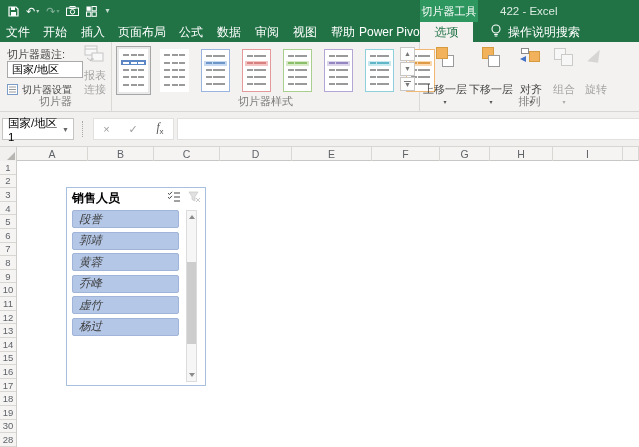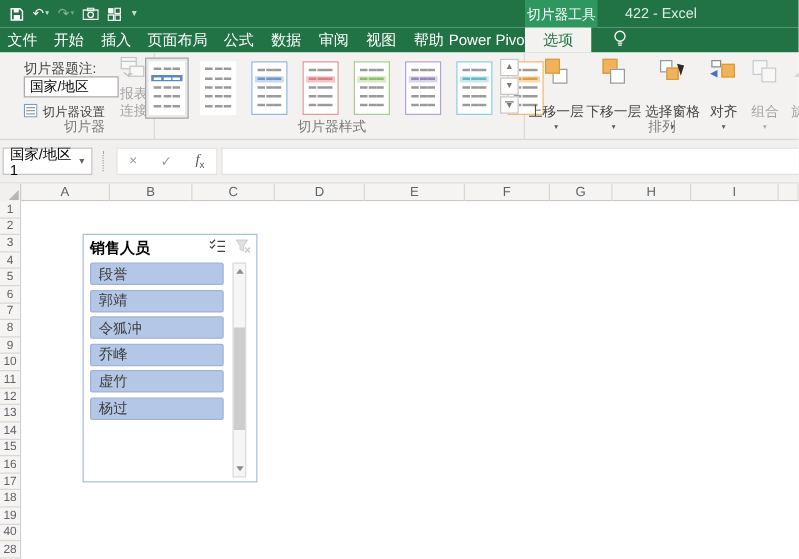--- a/index.html
+++ b/index.html
@@ -19,21 +19,21 @@
   
   .tabrow { position:absolute; left:0; top:22px; width:639px; height:20px; background:#217346; }
   .tab { position:absolute; top:0; height:20px; display:flex; align-items:center; justify-content:center; color:#fff; font-size:12px; cursor:default; white-space:nowrap; }
   .tab.active { background:#f3f2f1; color:#217346; }
   .tellme { position:absolute; left:490px; top:0; height:20px; display:flex; align-items:center; gap:6px; color:#fff; font-size:12px; white-space:nowrap; }
 
   
   .ribbon { position:absolute; left:0; top:42px; width:639px; height:70px; background:#f3f2f1; border-bottom:1px solid #d8d6d3; }
   .rgroup { position:absolute; top:0; height:69px; border-right:1px solid #dbd9d6; }
   .rgroup .glabel { position:absolute; bottom:2px; left:0; right:0; text-align:center; font-size:11px; color:#7a7a78; white-space:nowrap; }
-  .g-slicer { left:12px; width:112px;text-decoration:underline; }
+  .g-slicer { left:0; width:112px;text-decoration:underline; }
   .cap-label { position:absolute; left:7px; top:5px; font-size:11px; color:#444; white-space:nowrap; }
   .cap-input { position:absolute; left:7px; top:19px; width:76px; height:17px; border:1px solid #a9a9a9; background:#fff; font-size:11px; padding:0 4px; font-family:inherit; }
   .btn-settings { position:absolute; left:7px; top:41px; display:flex; align-items:center; gap:4px; font-size:10px; color:#444; white-space:nowrap; }
   .btn-report { position:absolute; left:84px; top:3px; width:26px; text-align:left; opacity:.5; }
   .btn-report .txt { font-size:11px; color:#555; line-height:1.25; margin-top:3px; }
 
   .g-styles { left:112px; width:308px; }
   .gallery { position:absolute; left:4px; top:4px; height:48px; display:flex; align-items:center; gap:6px; }
   .thumb-wrap { padding:2px; border:1px solid transparent; }
   .thumb-wrap.selected { border:1px solid #a6a6a6; background:#e9e9e9; }
@@ -85,21 +85,21 @@
   .ch { height:14px; border-right:1px solid #d9d7d4; display:flex; align-items:center; justify-content:center; font-size:10.5px; color:#5f6368; }
   .rowheads { position:absolute; left:0; top:14px; width:17px; bottom:0; background:#f5f4f3; border-right:1px solid #cfcdca; display:flex; flex-direction:column; }
   .rh { height:13.62px; flex:0 0 13.62px; border-bottom:1px solid #d9d7d4; font-size:9.5px; color:#5f6368; display:flex; align-items:center; justify-content:center; }
   .canvas { position:absolute; left:17px; top:14px; right:0; bottom:0; background:#fff; }
 
   
   .slicer { position:absolute; left:49px; top:26px; width:140px; height:199px; background:#fff; border:1px solid #a9bfdf; }
   .sl-head { height:20px; display:flex; align-items:center; padding:0 5px; }
   .sl-title { font-weight:bold; font-size:12px; color:#000; }
   .sl-icons { margin-left:auto; display:flex; align-items:center; gap:7px; }
-  .sl-items { position:absolute; left:5px; top:22px; width:107px; }
+  .sl-items { position:absolute; left:5px; top:22px; width:107px;font-style:italic; }
   .slicer-item { height:18px; margin-bottom:3.6px; background:#b4c7e7; border:1px solid #9fb4d8; border-radius:2px; display:flex; align-items:center; padding-left:6px; font-size:11.5px; color:#3b3b3b; }
   .sl-scroll { position:absolute; right:8px; top:22px; width:11px; height:172px; background:#f6f6f6; border:1px solid #dcdcdc; }
   .sl-sbtn { position:absolute; left:0; width:9px; height:12px; display:flex; align-items:center; justify-content:center; }
   .sl-sbtn.up { top:0; } .sl-sbtn.down { bottom:0; }
   .tri-up { width:0;height:0;border-left:3px solid transparent;border-right:3px solid transparent;border-bottom:4px solid #8c8c8c; }
   .tri-dn { width:0;height:0;border-left:3px solid transparent;border-right:3px solid transparent;border-top:4px solid #8c8c8c; }
   .sl-thumb { position:absolute; left:0; width:9px; top:30%; height:48%; background:#cdcdcd; }
 </style>
 </head>
 <body>
@@ -153,20 +153,21 @@
       <div class="tab active" style="left: 420px; width: 53px;">选项</div>
     </div>
   <div class="tellme">
     <span>
       <svg width="12" height="14" viewBox="0 0 12 14">
           <circle cx="6" cy="5" r="4" fill="none" stroke="#fff" stroke-width="1.1"></circle>
           <line x1="4.2" y1="10.5" x2="7.8" y2="10.5" stroke="#fff"></line>
           <line x1="4.6" y1="12" x2="7.4" y2="12" stroke="#fff"></line>
         </svg>
     </span>
+    <span>操作说明搜索</span>
   </div>
 </div>
 
 <div class="ribbon">
 
   <div class="rgroup g-slicer">
     <div class="cap-label">切片器题注:</div>
     <input class="cap-input" value="国家/地区" style="">
     <div class="btn-settings">
       <span>
@@ -442,29 +443,20 @@
   <div class="rgroup g-arrange">
     <div class="abtns" id="arrange-holder">
         <div class="abtn" style="width: 46px;">
           <span class="ab-icon ic-bring-forward"><i class="sq1"></i><i class="sq2"></i><span class="cur"></span></span>
           <div class="albl">上移一层</div>
           <div class="acaret">▾</div>
         </div>
         <div class="abtn" style="width: 46px;">
           <span class="ab-icon ic-send-backward"><i class="sq1"></i><i class="sq2"></i><span class="cur"></span></span>
           <div class="albl">下移一层</div>
-          <div class="acaret">▾</div>
-        </div>
-        <div class="abtn" style="width: 48px;">
-          <span class="ab-icon ic-selection-pane">
-            <i class="sq1"></i>
-            <i class="sq2"></i>
-            <span class="cur"></span>
-          </span>
-          <div class="albl">选择窗格</div>
           <div class="acaret">▾</div>
         </div>
         <div class="abtn" style="width: 34px;">
           <span class="ab-icon ic-align">
             <i class="sq1"></i>
             <i class="sq2"></i>
             <span class="cur"></span>
           </span>
           <div class="albl">对齐</div>
           <div class="acaret">▾</div>
@@ -528,21 +520,21 @@
       <div class="rh">10</div>
       <div class="rh">11</div>
       <div class="rh">12</div>
       <div class="rh">13</div>
       <div class="rh">14</div>
       <div class="rh">15</div>
       <div class="rh">16</div>
       <div class="rh">17</div>
       <div class="rh">18</div>
       <div class="rh">19</div>
-      <div class="rh">40</div>
+      <div class="rh">30</div>
       <div class="rh">28</div>
     </div>
   <div class="canvas">
 
     <div class="slicer">
       <div class="sl-head">
         <span class="sl-title">销售人员</span>
         <span class="sl-icons">
           <span>
             <svg width="14" height="11" viewBox="0 0 14 11">
@@ -557,21 +549,21 @@
             <svg width="12" height="12" viewBox="0 0 12 12">
                 <path d="M1 1 h9 L7 5.5 V10 L4 8.5 V5.5 Z" fill="#c9c9c9" stroke="#9a9a9a" stroke-width=".7"></path>
                 <path d="M8 7 l4 4 M12 7 l-4 4" stroke="#9a9a9a"></path>
               </svg>
           </span>
         </span>
       </div>
       <div class="sl-items" id="slicer-items">
           <div class="slicer-item">段誉</div>
           <div class="slicer-item">郭靖</div>
-          <div class="slicer-item">令狐冲</div>
+          <div class="slicer-item">黄蓉</div>
           <div class="slicer-item">乔峰</div>
           <div class="slicer-item">虚竹</div>
           <div class="slicer-item">杨过</div>
         </div>
       <div class="sl-scroll">
         <div class="sl-sbtn up">
             <span class="tri-up"></span>
           </div>
         <div class="sl-thumb"></div>
         <div class="sl-sbtn down">

